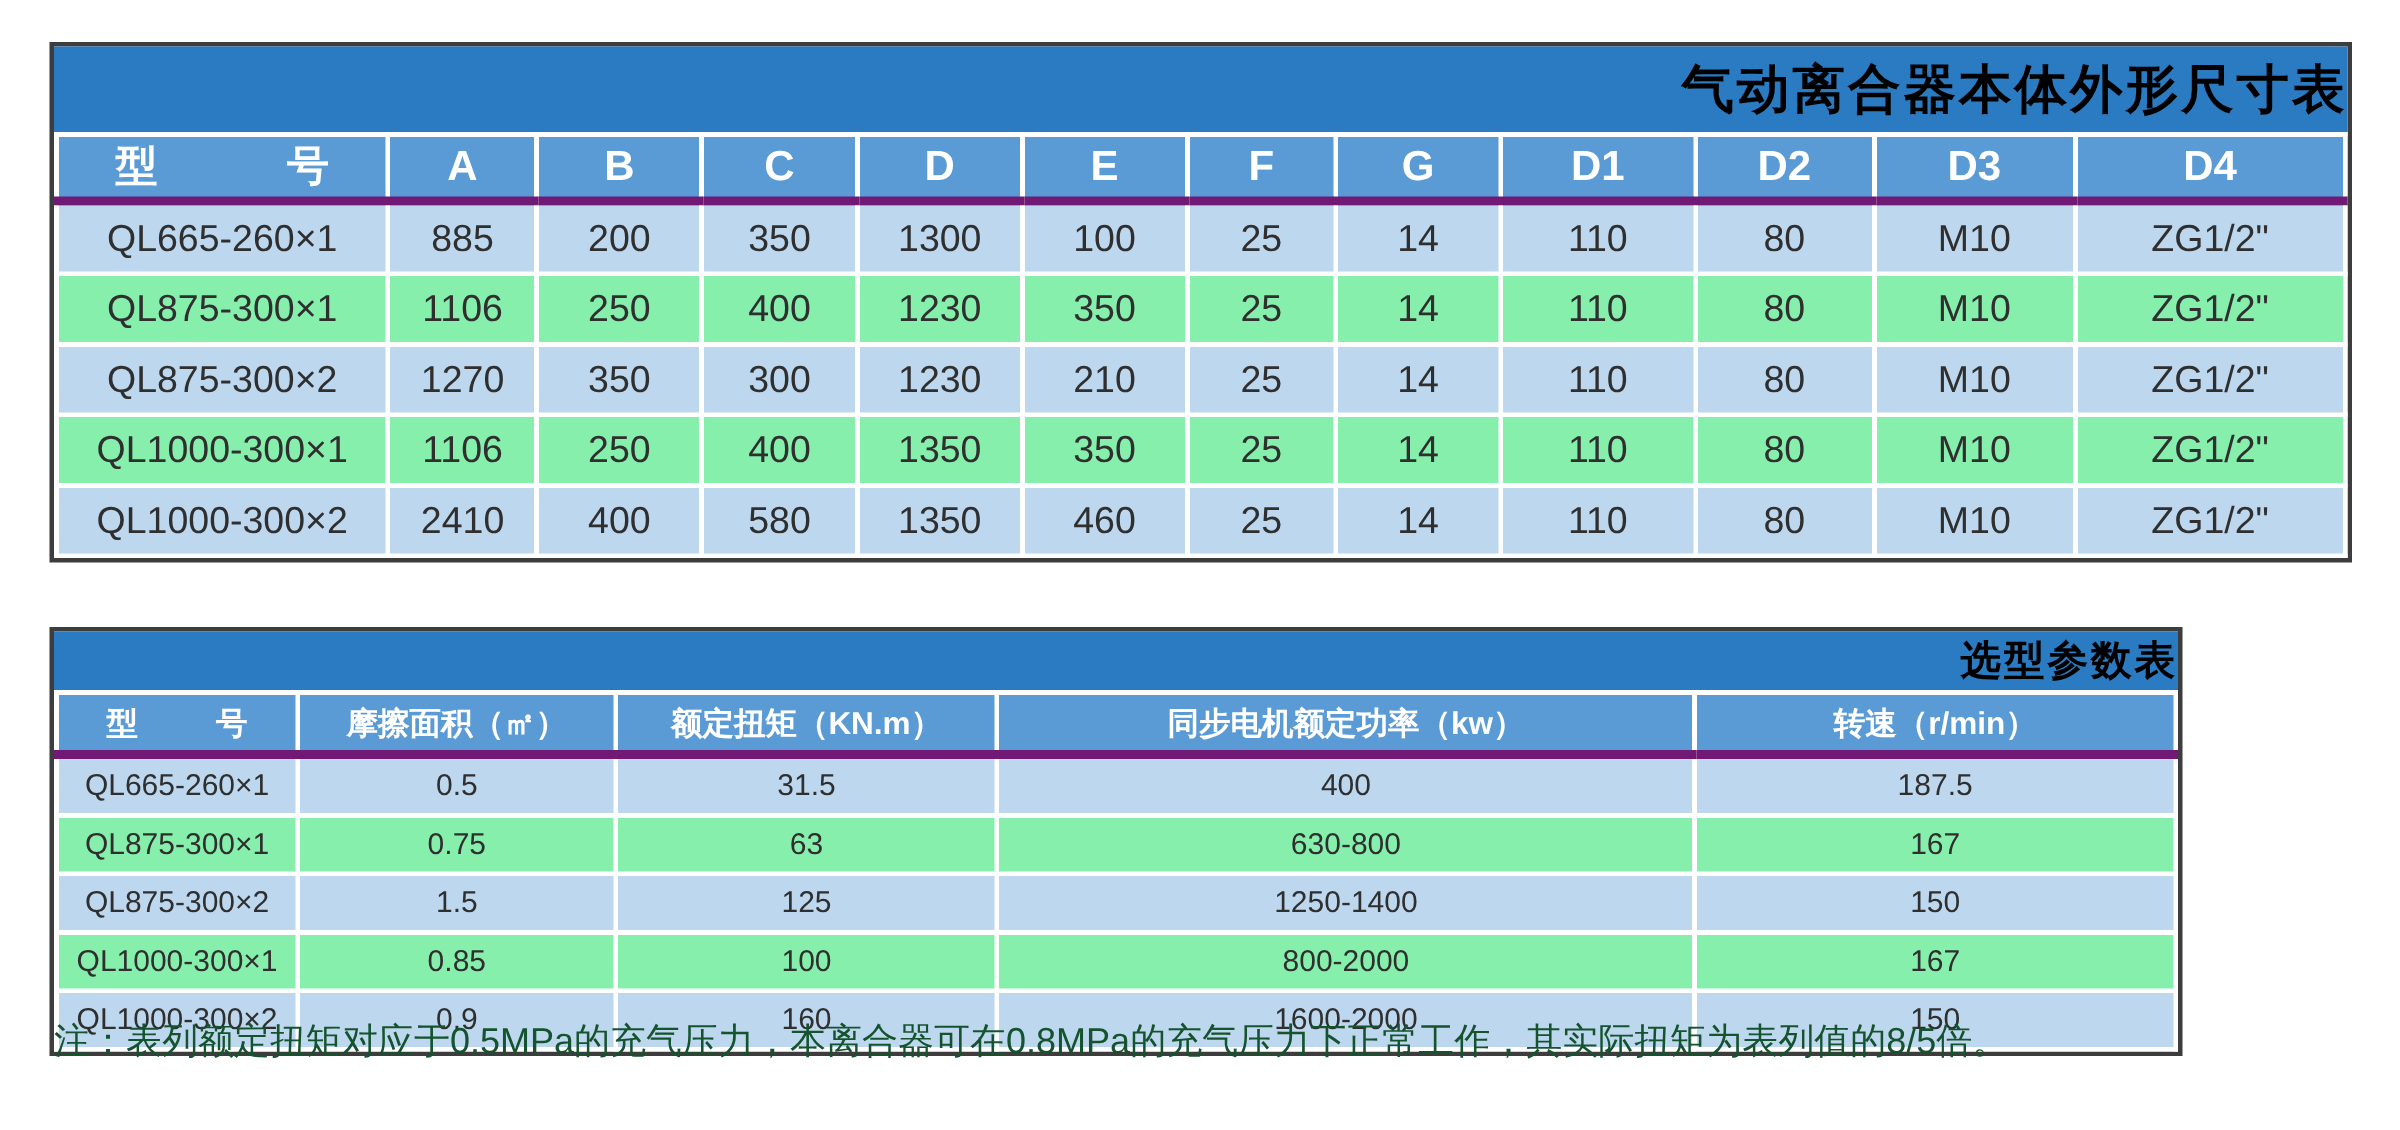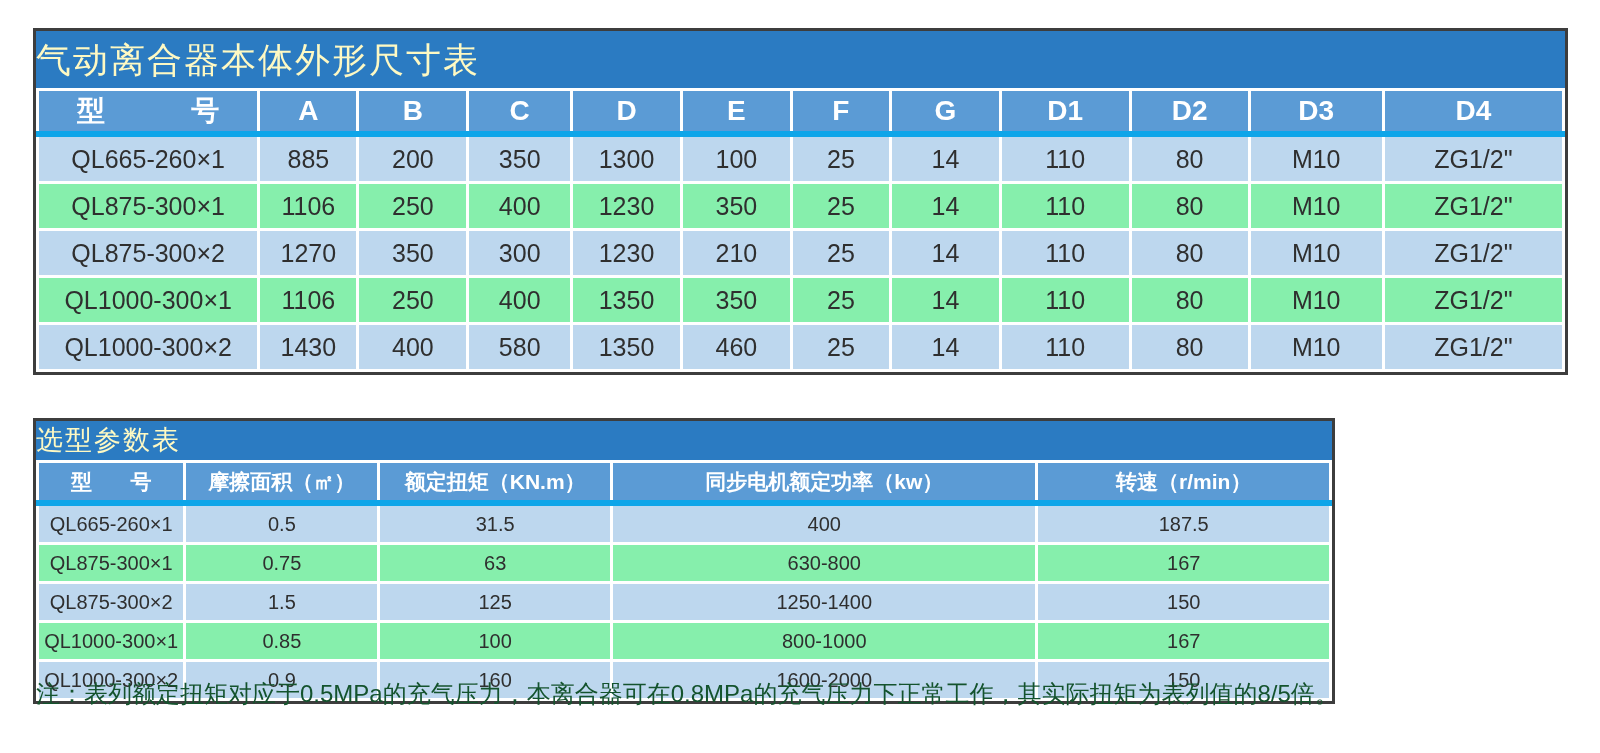--- a/index.html
+++ b/index.html
@@ -12,43 +12,43 @@
   .page { position: relative; width: 1600px; height: 753px; background: #fff; }
 
   
   .tbl-wrap {
     border: 3px solid #3d3d3d;
     background: #ffffff;
     box-sizing: border-box;
   }
   .tbl-title {
     background: #2b7bc2;
-    color: #fef9c3;
-    font-weight: normal;
-    text-align: left;
+    color: #000000;
+    font-weight: bold;
+    text-align: right;
     letter-spacing: 2px;
   }
   table { border-collapse: collapse; width: 100%; table-layout: fixed; }
   th, td { border: 3px solid #ffffff; padding: 0; text-align: center; overflow: hidden; white-space: nowrap; }
   thead th { background: #5b9bd5; color: #ffffff; font-weight: bold; }
   tbody tr.odd  td { background: #bdd7ee; }
   tbody tr.even td { background: #86efac; }
   tbody td { color: #2f2f2f; }
-  tbody tr.first td { border-top: 6px solid #0ea5e9; }
+  tbody tr.first td { border-top: 6px solid #701a75; }
 
   .model-header { display: flex; justify-content: space-between; align-items: center; padding: 0 38px; }
 
   
   #t1 { position: absolute; left: 33px; top: 28px; width: 1535px; }
   #t1 .tbl-title { height: 57px; line-height: 57px; font-size: 35px; }
   #t1 thead th { height: 40px; font-size: 28px; }
   #t1 tbody td { height: 44px; font-size: 25px; }
 
   
-  #t2 { position: absolute; left: 33px; top: 418px; width: 1302px; }
+  #t2 { position: absolute; left: 33px; top: 418px; width: 1422px; }
   #t2 .tbl-title { height: 39px; line-height: 39px; font-size: 27px; }
   #t2 thead th { height: 37px; font-size: 21px; }
   #t2 tbody td { height: 36px; font-size: 20px; }
   #t2 .model-header { padding: 0 32px; }
 
   .note {
     position: absolute; left: 36px; top: 678px;
     font-size: 24px; color: #14532d; text-align: right;
   }
 </style>
@@ -147,21 +147,21 @@
           <td>350</td>
           <td>25</td>
           <td>14</td>
           <td>110</td>
           <td>80</td>
           <td>M10</td>
           <td>ZG1/2"</td>
         </tr>
         <tr class="odd">
           <td>QL1000-300×2</td>
-          <td>1430</td>
+          <td>2410</td>
           <td>400</td>
           <td>580</td>
           <td>1350</td>
           <td>460</td>
           <td>25</td>
           <td>14</td>
           <td>110</td>
           <td>80</td>
           <td>M10</td>
           <td>ZG1/2"</td>
@@ -213,21 +213,21 @@
           <td>QL875-300×2</td>
           <td>1.5</td>
           <td>125</td>
           <td>1250-1400</td>
           <td>150</td>
         </tr>
         <tr class="even">
           <td>QL1000-300×1</td>
           <td>0.85</td>
           <td>100</td>
-          <td>800-1000</td>
+          <td>800-2000</td>
           <td>167</td>
         </tr>
         <tr class="odd">
           <td>QL1000-300×2</td>
           <td>0.9</td>
           <td>160</td>
           <td>1600-2000</td>
           <td>150</td>
         </tr>
       </tbody>

